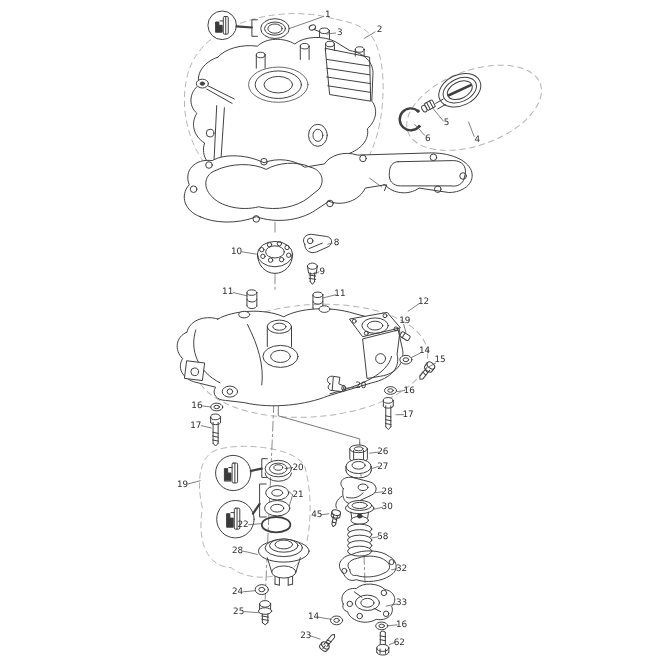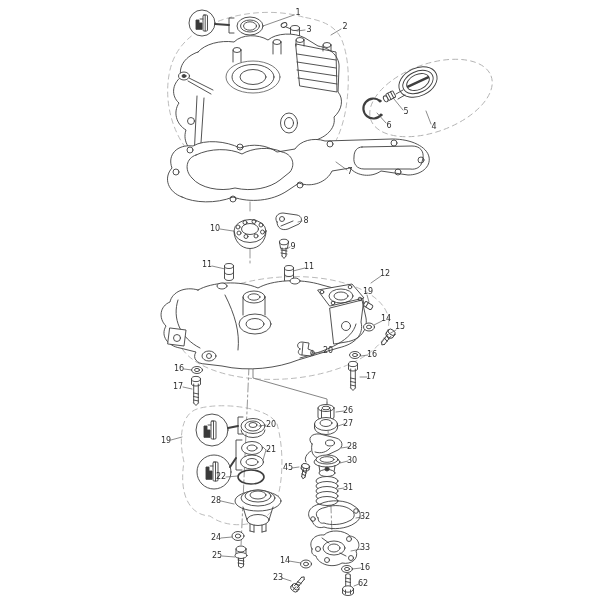--- a/index.html
+++ b/index.html
@@ -430,20 +430,20 @@
   <div class="lbl" style="left:271px;top:450px">21</div>
   <div class="lbl" style="left:221px;top:477px">22</div>
   <div class="lbl" style="left:216px;top:501px">28</div>
   <div class="lbl" style="left:216px;top:538px">24</div>
   <div class="lbl" style="left:217px;top:556px">25</div>
   <div class="lbl" style="left:348px;top:411px">26</div>
   <div class="lbl" style="left:348px;top:424px">27</div>
   <div class="lbl" style="left:352px;top:447px">28</div>
   <div class="lbl" style="left:288px;top:468px">45</div>
   <div class="lbl" style="left:352px;top:461px">30</div>
-  <div class="lbl" style="left:348px;top:488px">31</div>
+  <div class="lbl" style="left:348px;top:488px">58</div>
   <div class="lbl" style="left:365px;top:517px">32</div>
   <div class="lbl" style="left:365px;top:548px">33</div>
   <div class="lbl" style="left:285px;top:561px">14</div>
   <div class="lbl" style="left:278px;top:578px">23</div>
   <div class="lbl" style="left:365px;top:568px">16</div>
   <div class="lbl" style="left:363px;top:584px">62</div>
 </div>
 
 </body></html>

